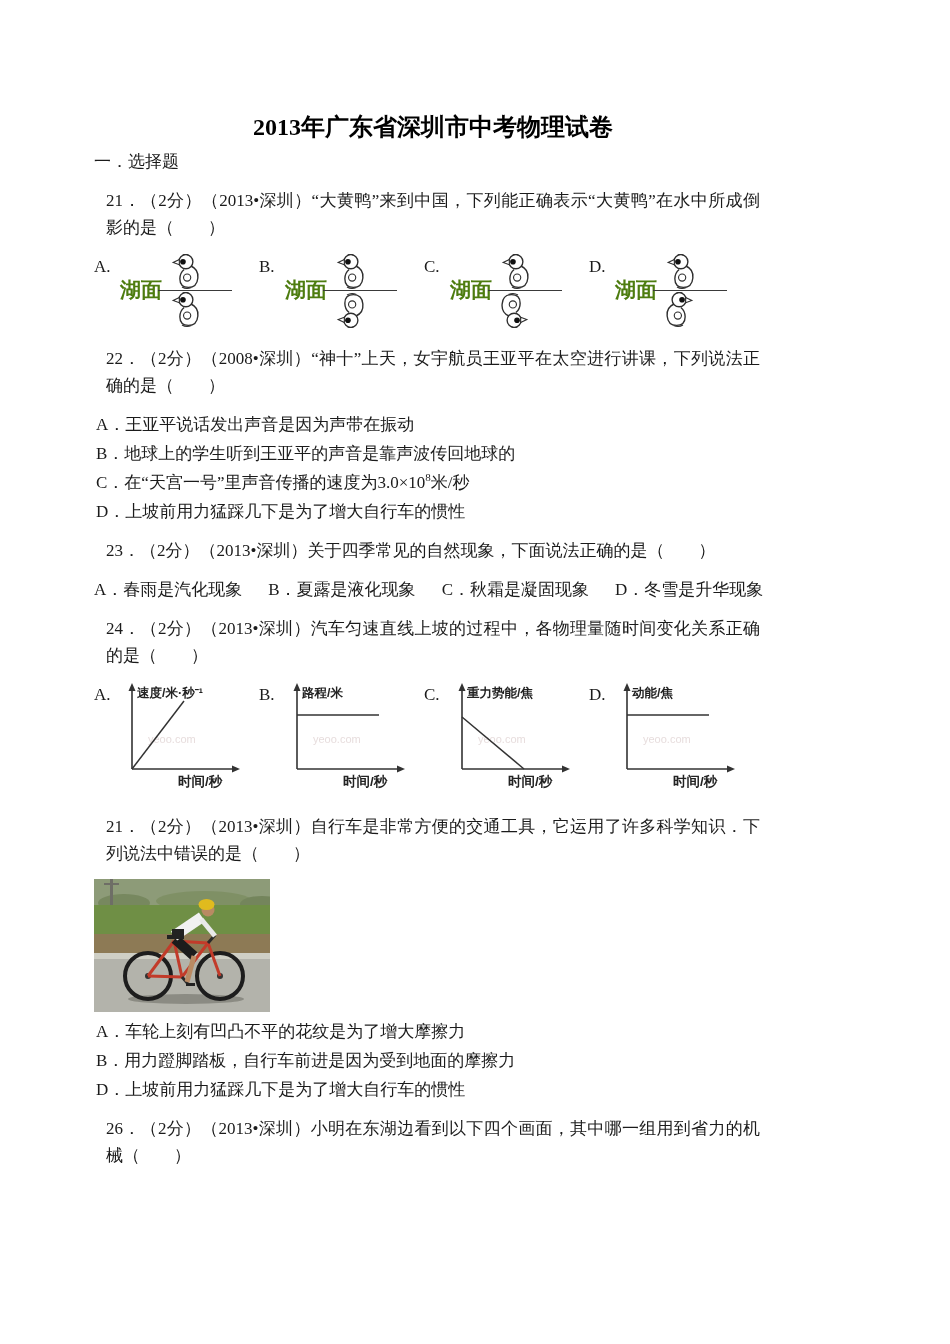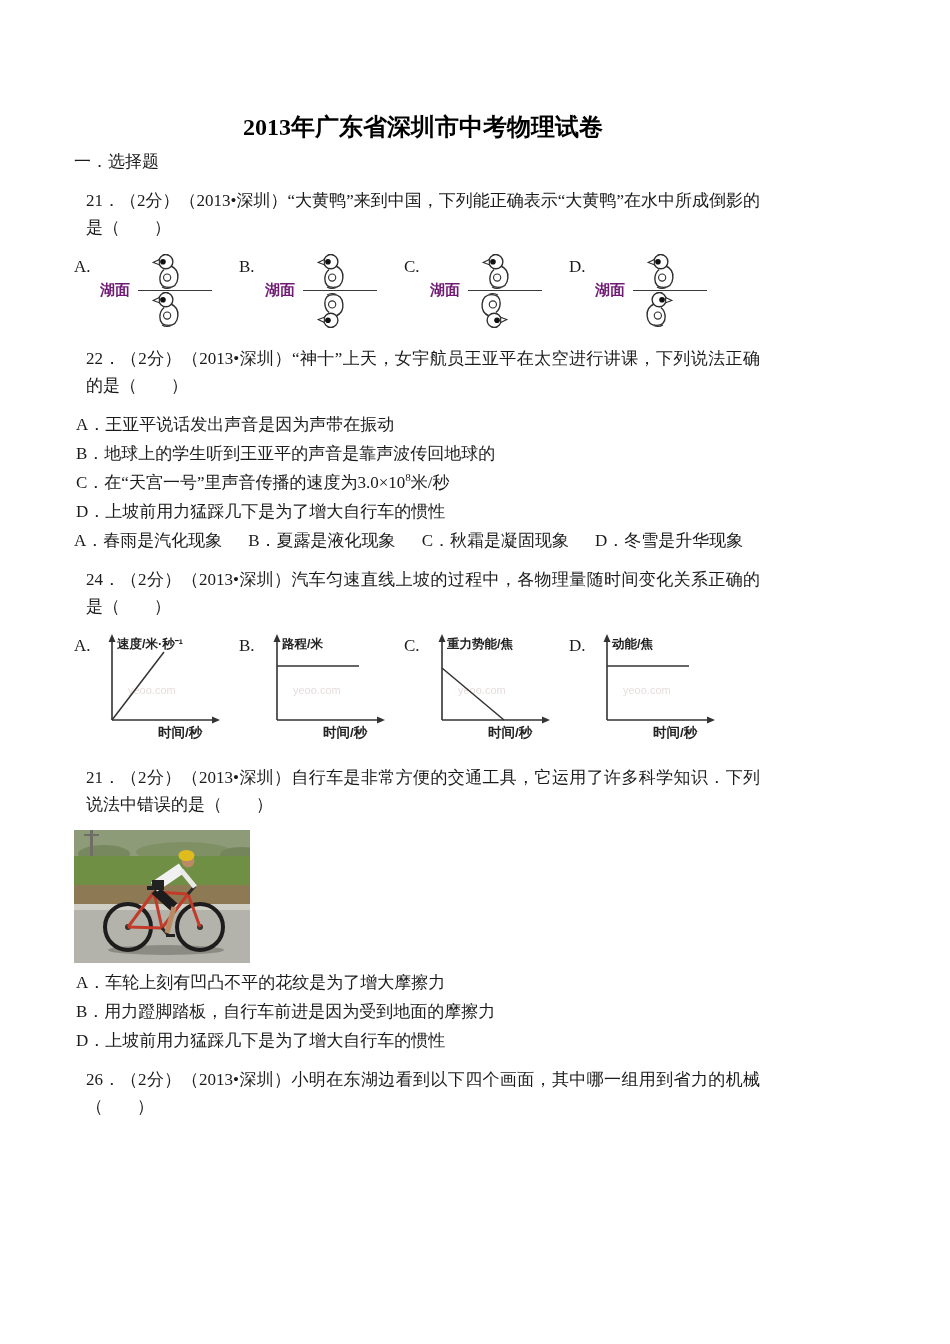--- a/index.html
+++ b/index.html
@@ -1,20 +1,20 @@
 <!DOCTYPE html>
 <html><head>
 <meta charset="utf-8">
 <style>
   html,body{margin:0;padding:0;background:#fff;}
   .page{
     position:relative;
     width:900px;height:1344px;
     box-sizing:border-box;
-    padding:112px 128px 0 74px;
+    padding:112px 128px 0 94px;
     background:#fff;
     color:#1b1b1b;
     font-family:"Liberation Serif", serif;
     font-size:17px;
     line-height:27px;
     overflow:hidden;
   }
   .title{
     font-size:24px;line-height:30px;font-weight:bold;
     text-align:center;margin:0 0 6px 0;color:#000;
@@ -32,21 +32,21 @@
   .duckopt{display:flex;align-items:flex-start;}
   .optletter{width:26px;flex:0 0 26px;}
   .duckfig{position:relative;width:118px;height:78px;}
   .lakeline{
     position:absolute;left:38px;right:6px;top:37px;
     border-top:1.6px solid #3a3a3a;
   }
   .lakelabel{
     position:absolute;left:0;top:28px;
     font-family:"Liberation Sans", sans-serif;
-    font-weight:bold;font-size:15px;line-height:18px;color:#701a75;
+    font-weight:bold;font-size:21px;line-height:18px;color:#4d7c0f;
   }
   .duck{position:absolute;left:50px;width:30px;height:36px;}
   .duck.top{top:1px;}
   .duck.bottom{top:39px;}
   .refl-translated-copy{}
   .refl-vertical-mirror{transform:scaleY(-1);}
   .refl-rotated-180{transform:rotate(180deg);}
   .refl-horizontal-mirror{transform:scaleX(-1);}
 
   
@@ -142,26 +142,27 @@
         <svg class="duck top" viewBox="0 0 34 42">
             <use href="#duckshape"></use>
           </svg>
         <svg class="duck bottom refl-horizontal-mirror" viewBox="0 0 34 42">
             <use href="#duckshape"></use>
           </svg>
       </div>
     </div>
   </div>
 
-  <p class="stem q22">22．（2分）（2013•深圳）“神十”上天，女宇航员王亚平在太空进行讲课，下列说法正确的是（　　）</p>
+  <p class="stem q22">22．（2分）（2008•深圳）“神十”上天，女宇航员王亚平在太空进行讲课，下列说法正确的是（　　）</p>
   <p class="optline">A．王亚平说话发出声音是因为声带在振动</p>
   <p class="optline">B．地球上的学生听到王亚平的声音是靠声波传回地球的</p>
   <p class="optline"><span>C．在“天宫一号”里声音传播的速度为3.0×10</span><sup class="exp">8</sup><span>米/秒</span></p>
   <p class="optline">D．上坡前用力猛踩几下是为了增大自行车的惯性</p>
 
+  <p class="stem q23">23．（2分）（2013•深圳）关于四季常见的自然现象，下面说法正确的是（　　）</p>
   <div class="q23opts">
     <span>A．春雨是汽化现象</span>
     <span>B．夏露是液化现象</span>
     <span>C．秋霜是凝固现象</span>
     <span>D．冬雪是升华现象</span>
   </div>
 
   <p class="stem q24">24．（2分）（2013•深圳）汽车匀速直线上坡的过程中，各物理量随时间变化关系正确的是（　　）</p>
   <div class="graphrow">
     <div class="graphopt">

